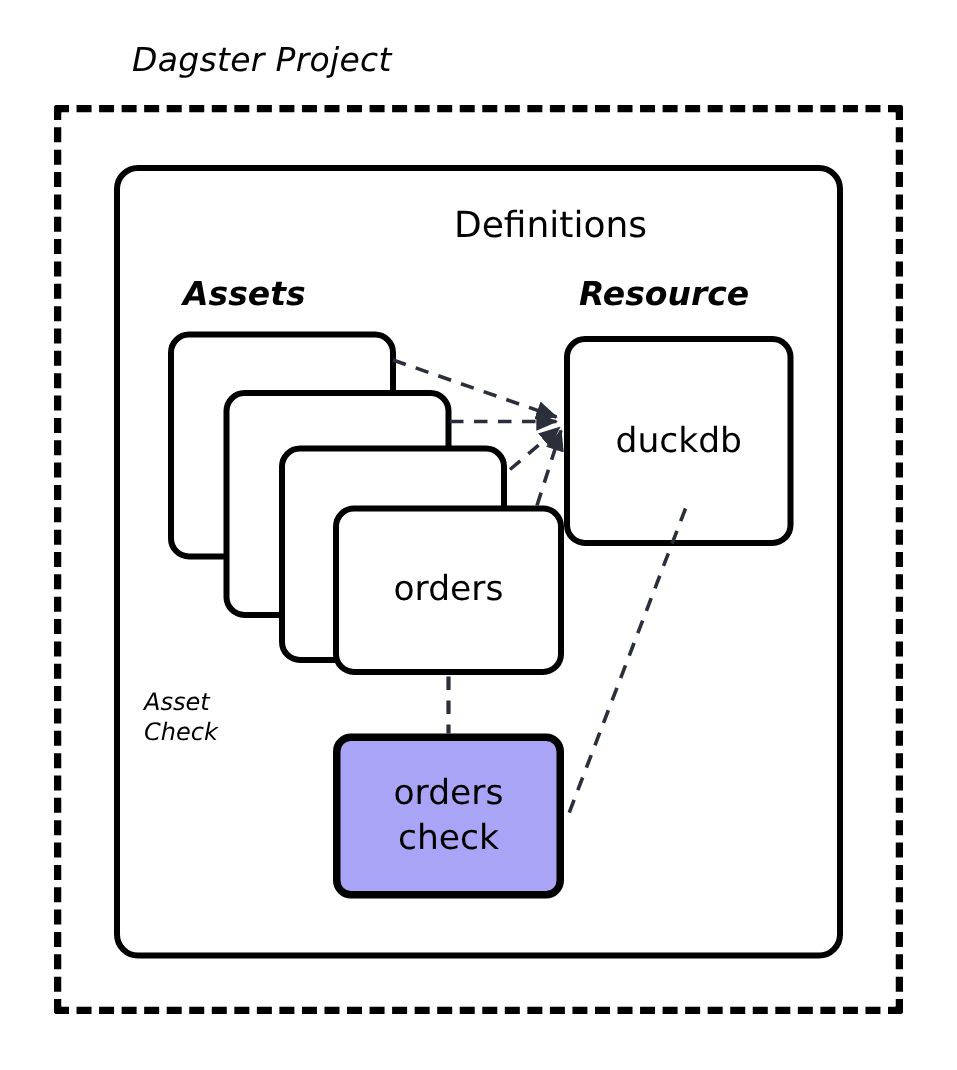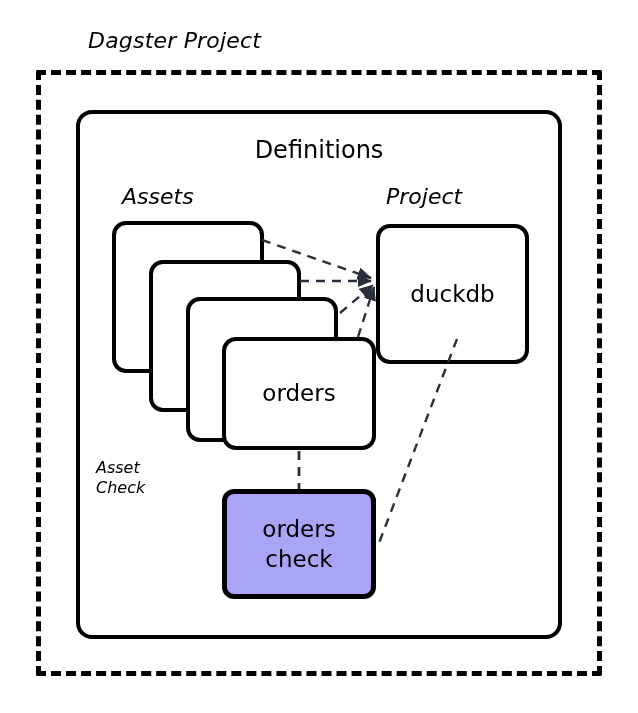--- a/index.html
+++ b/index.html
@@ -62,28 +62,29 @@
     background: #ffffff;
   }
   .definitions-title {
     position: absolute;
     left: 0;
     top: 22px;
     width: 100%;
     text-align: center;
     font-size: 24px;
     font-weight: 400;
+    padding-left: 48px;
   }
 
   
   .group-label {
     position: absolute;
     font-size: 22px;
     font-style: italic;
-    font-weight: 400;
+    font-weight: 700;
     white-space: nowrap;
   }
   .label-assets   { left: 122px; top: 184px; }
   .label-resource { left: 386px; top: 184px; }
   .label-asset-check {
     position: absolute;
     left: 96px;
     top: 458px;
     width: 122px;
     text-align: left;
@@ -146,21 +147,21 @@
   <div class="project-title">Dagster Project</div>
 
   <div class="project-box"></div>
 
   <div class="definitions-box">
     <div class="definitions-title">Definitions</div>
   </div>
 
   <div class="group-label label-assets">Assets</div>
 
-  <div class="group-label label-resource">Project</div>
+  <div class="group-label label-resource">Resource</div>
 
   <div class="label-asset-check">
     <span>Asset</span>
     <span>Check</span>
   </div>
 
   <div class="node asset-card-1"></div>
   <div class="node asset-card-2"></div>
   <div class="node asset-card-3"></div>
 

